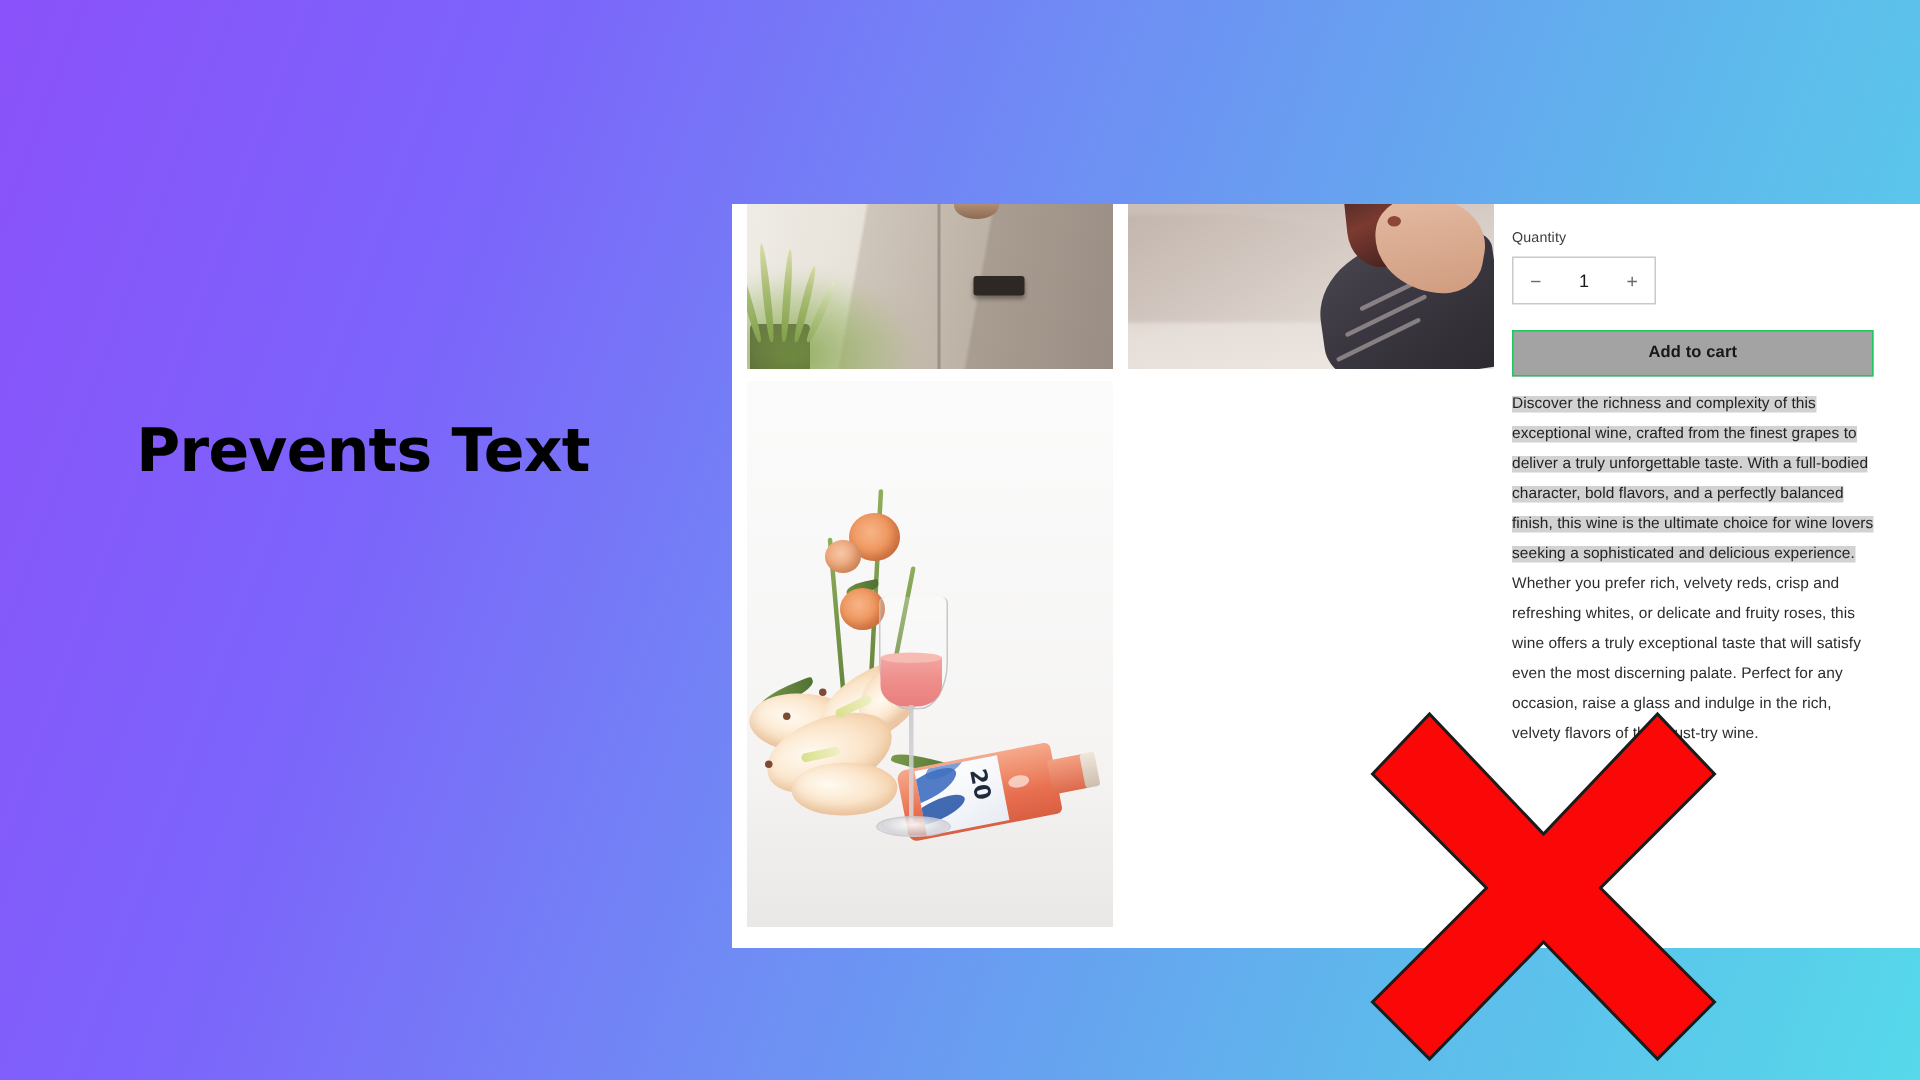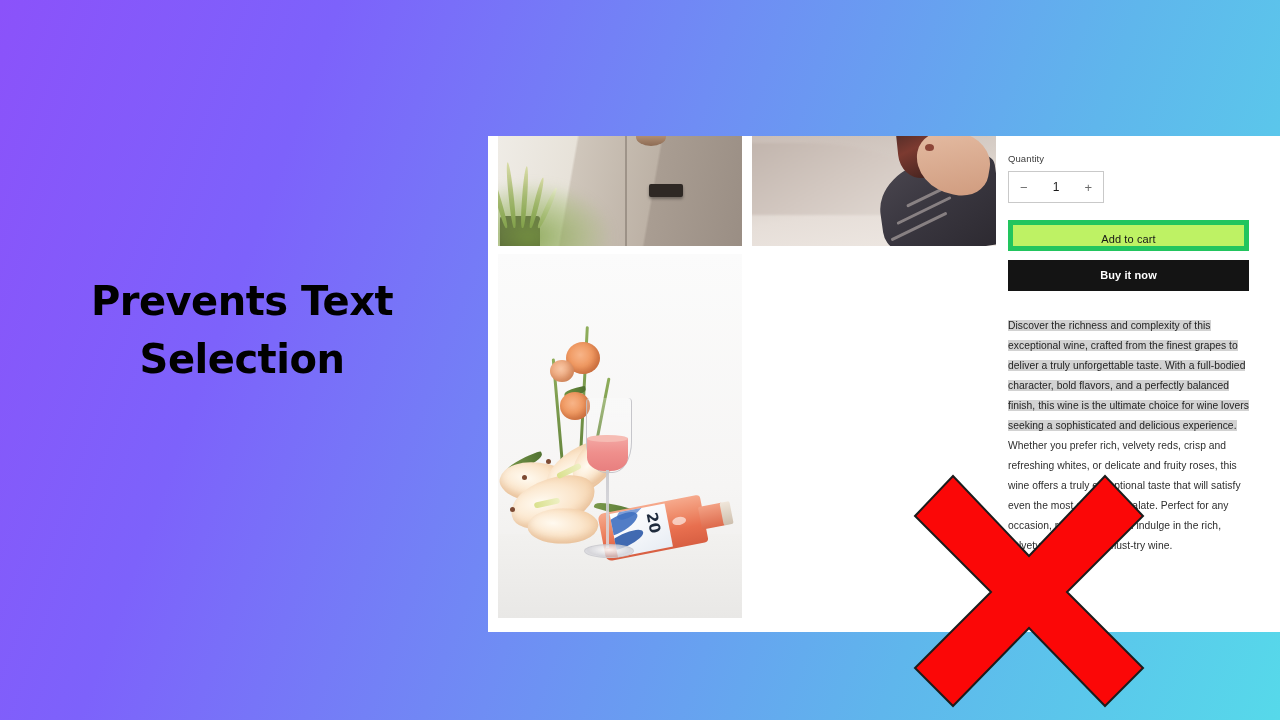--- a/index.html
+++ b/index.html
@@ -292,24 +292,25 @@
     width: 241px;
     height: 31px;
     box-sizing: border-box;
     font-size: 11px;
     line-height: 29px;
     text-align: center;
     cursor: pointer;
     letter-spacing: 0.1px;
   }
   #add-to-cart {
-    background: #bef264;
-    border: 5px solid #22c55e;
+    background: #a3a3a3;
+    border: 1px solid #22c55e;
     color: #171717;
     margin-bottom: 9px;
+    font-weight: bold;
   }
   #buy-it-now {
     background: #141414;
     border: 1px solid #141414;
     color: #ffffff;
     font-weight: 600;
     margin-bottom: 25px;
   }
 
   #description {
@@ -336,21 +337,20 @@
   }
   #red-x svg { display: block; width: 100%; height: 100%; }
 </style>
 </head>
 <body>
 
 <div id="stage">
 
   <div id="headline">
     <span class="hl-line">Prevents Text</span>
-    <span class="hl-line">Selection</span>
   </div>
 
   <div id="panel">
 
     <div id="gallery">
 
       <div class="thumb" id="img-top-left">
         <div class="concrete-bg"></div>
         <div class="concrete-edge"></div>
         <div class="concrete-slot"></div>
@@ -429,21 +429,20 @@
       <div class="qty-label">Quantity</div>
 
       <div id="qty-stepper">
         <span class="qty-btn">−</span>
         <span class="qty-value">1</span>
         <span class="qty-btn">+</span>
       </div>
 
       <div class="cta" id="add-to-cart">Add to cart</div>
 
-      <div class="cta" id="buy-it-now">Buy it now</div>
 
       <div id="description"><span class="sel">Discover the richness and complexity of this exceptional wine, crafted from the finest grapes to deliver a truly unforgettable taste. With a full-bodied character, bold flavors, and a perfectly balanced finish, this wine is the ultimate choice for wine lovers seeking a sophisticated and delicious experience.</span><span> Whether you prefer rich, velvety reds, crisp and refreshing whites, or delicate and fruity roses, this wine offers a truly exceptional taste that will satisfy even the most discerning palate. Perfect for any occasion, raise a glass and indulge in the rich, velvety flavors of this must-try wine.</span></div>
     </div>
   </div>
 
   <div id="red-x">
     <svg viewBox="0 0 248 244" xmlns="http://www.w3.org/2000/svg">
       <polygon points="10,48 48,8 124,88 200,8 238,48 162,124 238,200 200,238 124,160 48,238 10,200 86,124" fill="#fb0707" stroke="#1c1c1c" stroke-width="2" stroke-linejoin="miter"></polygon>
     </svg>
   </div>

